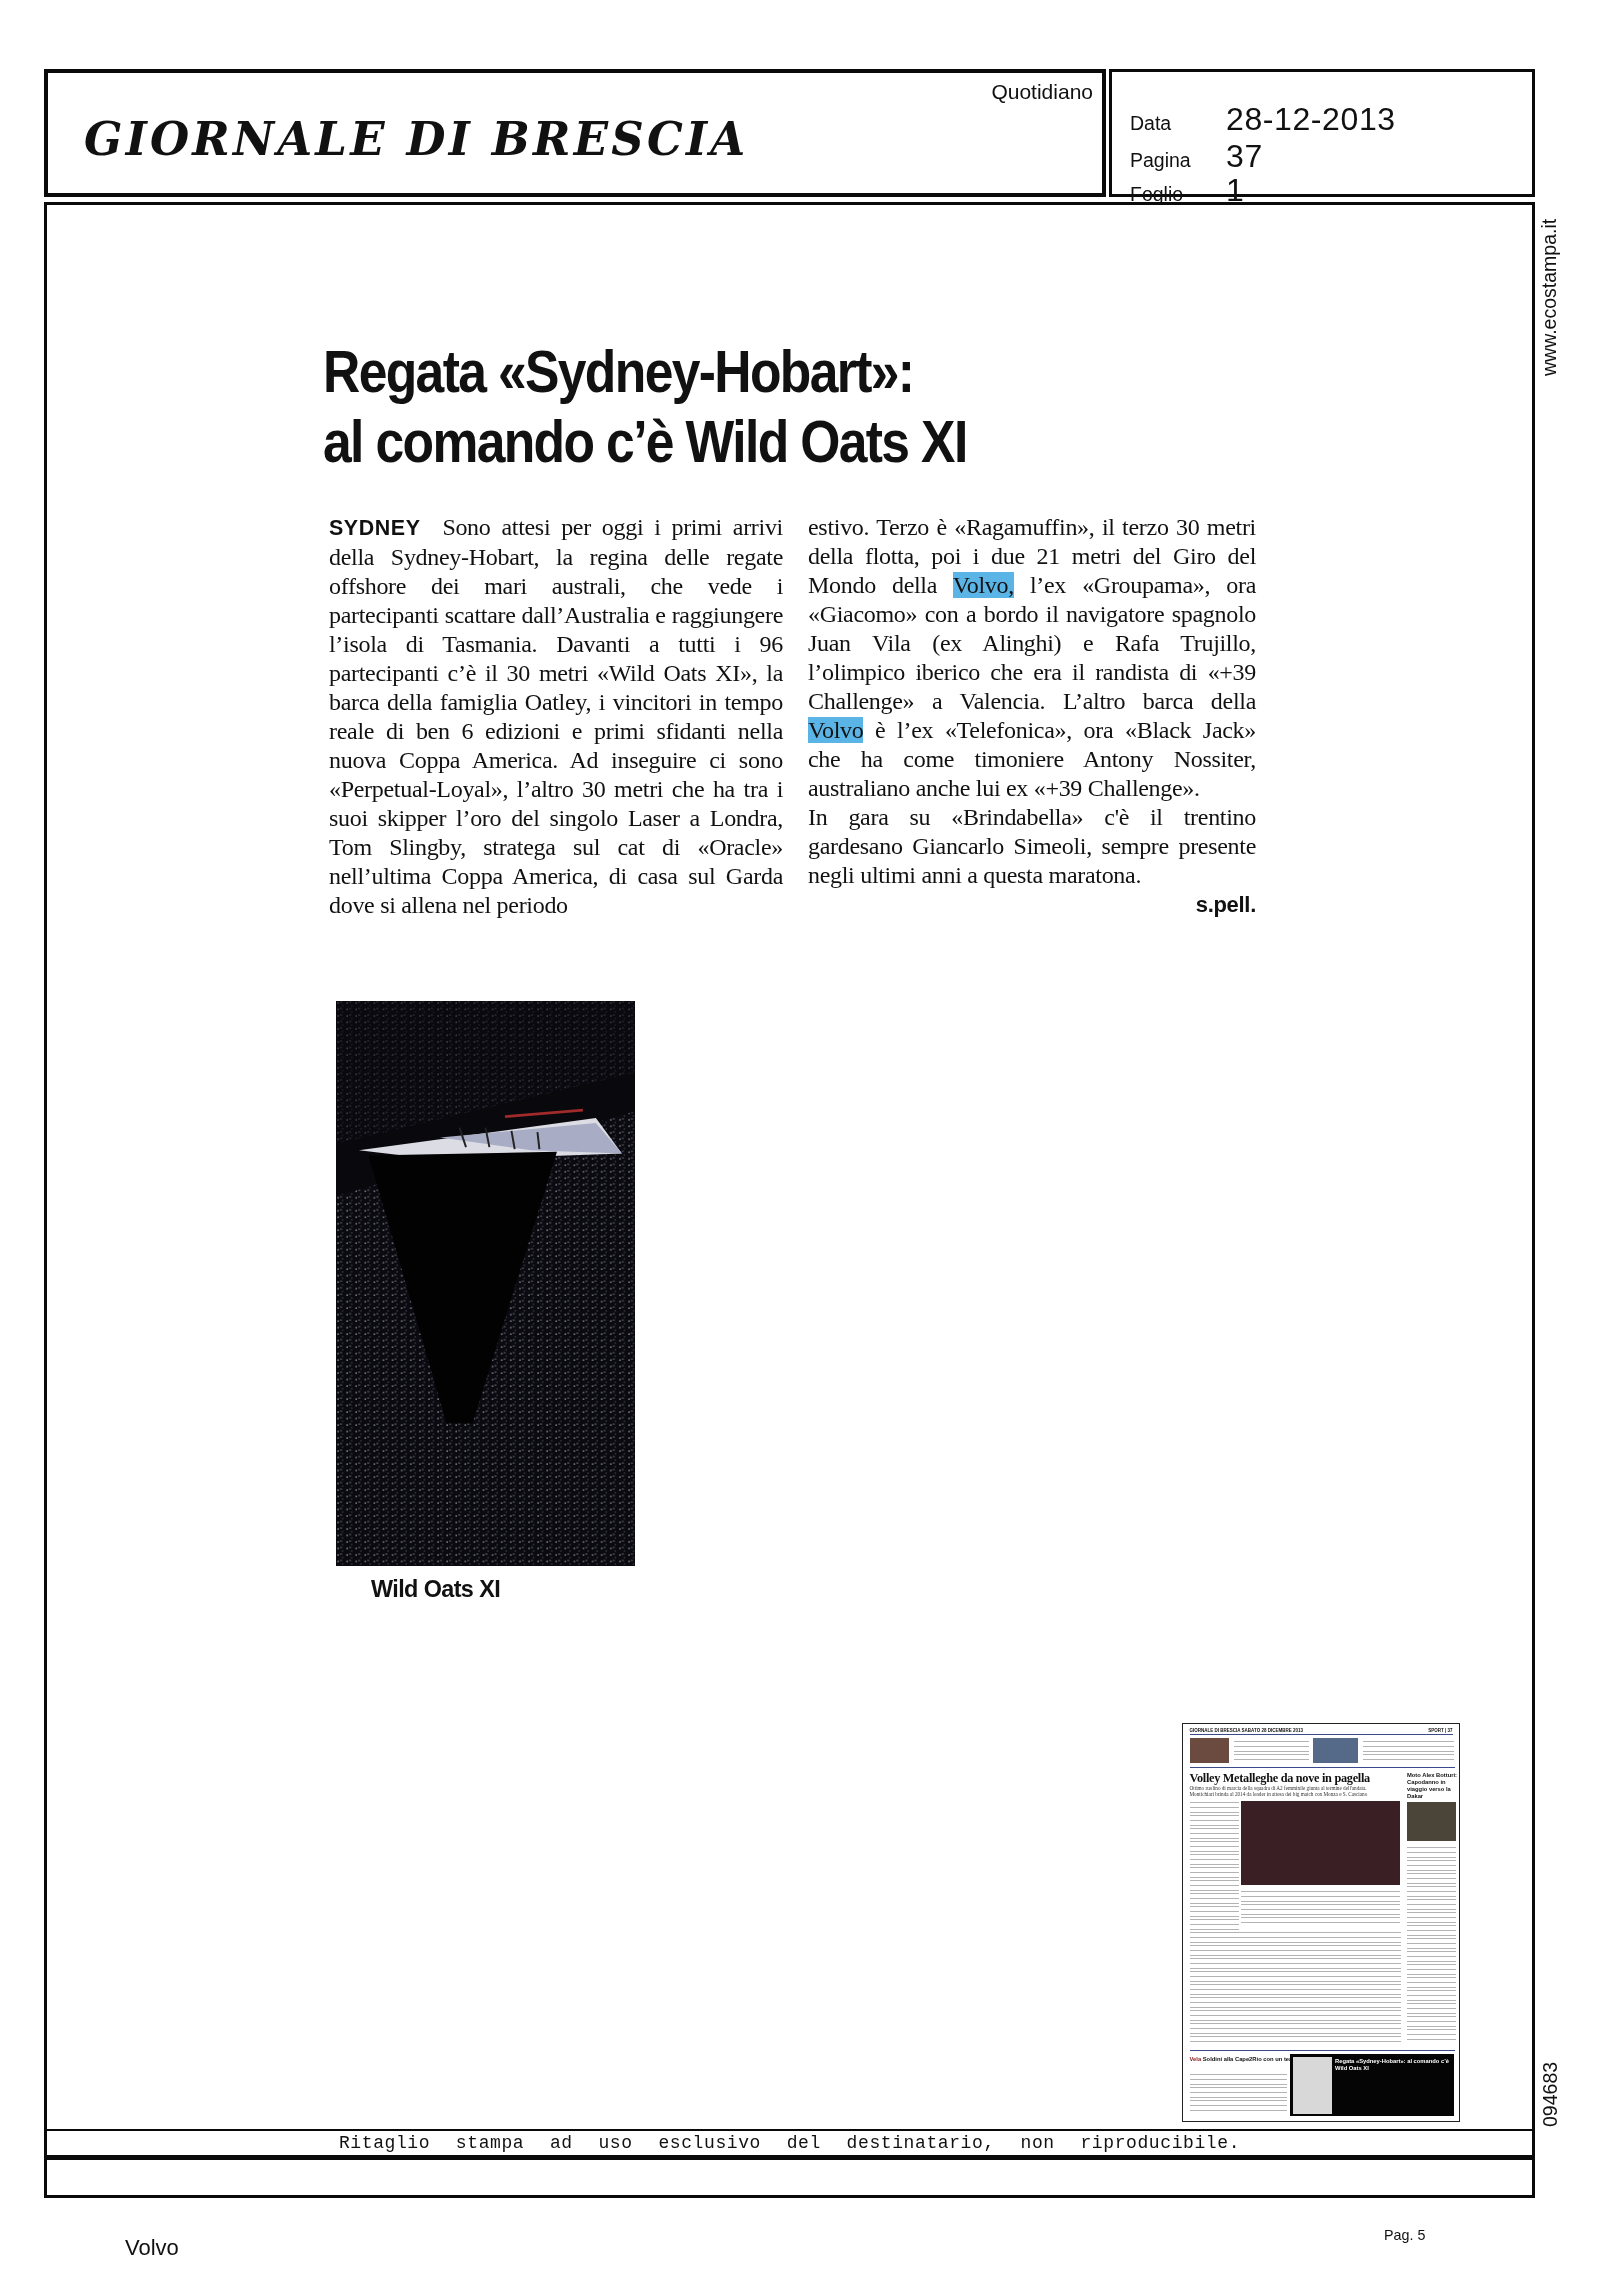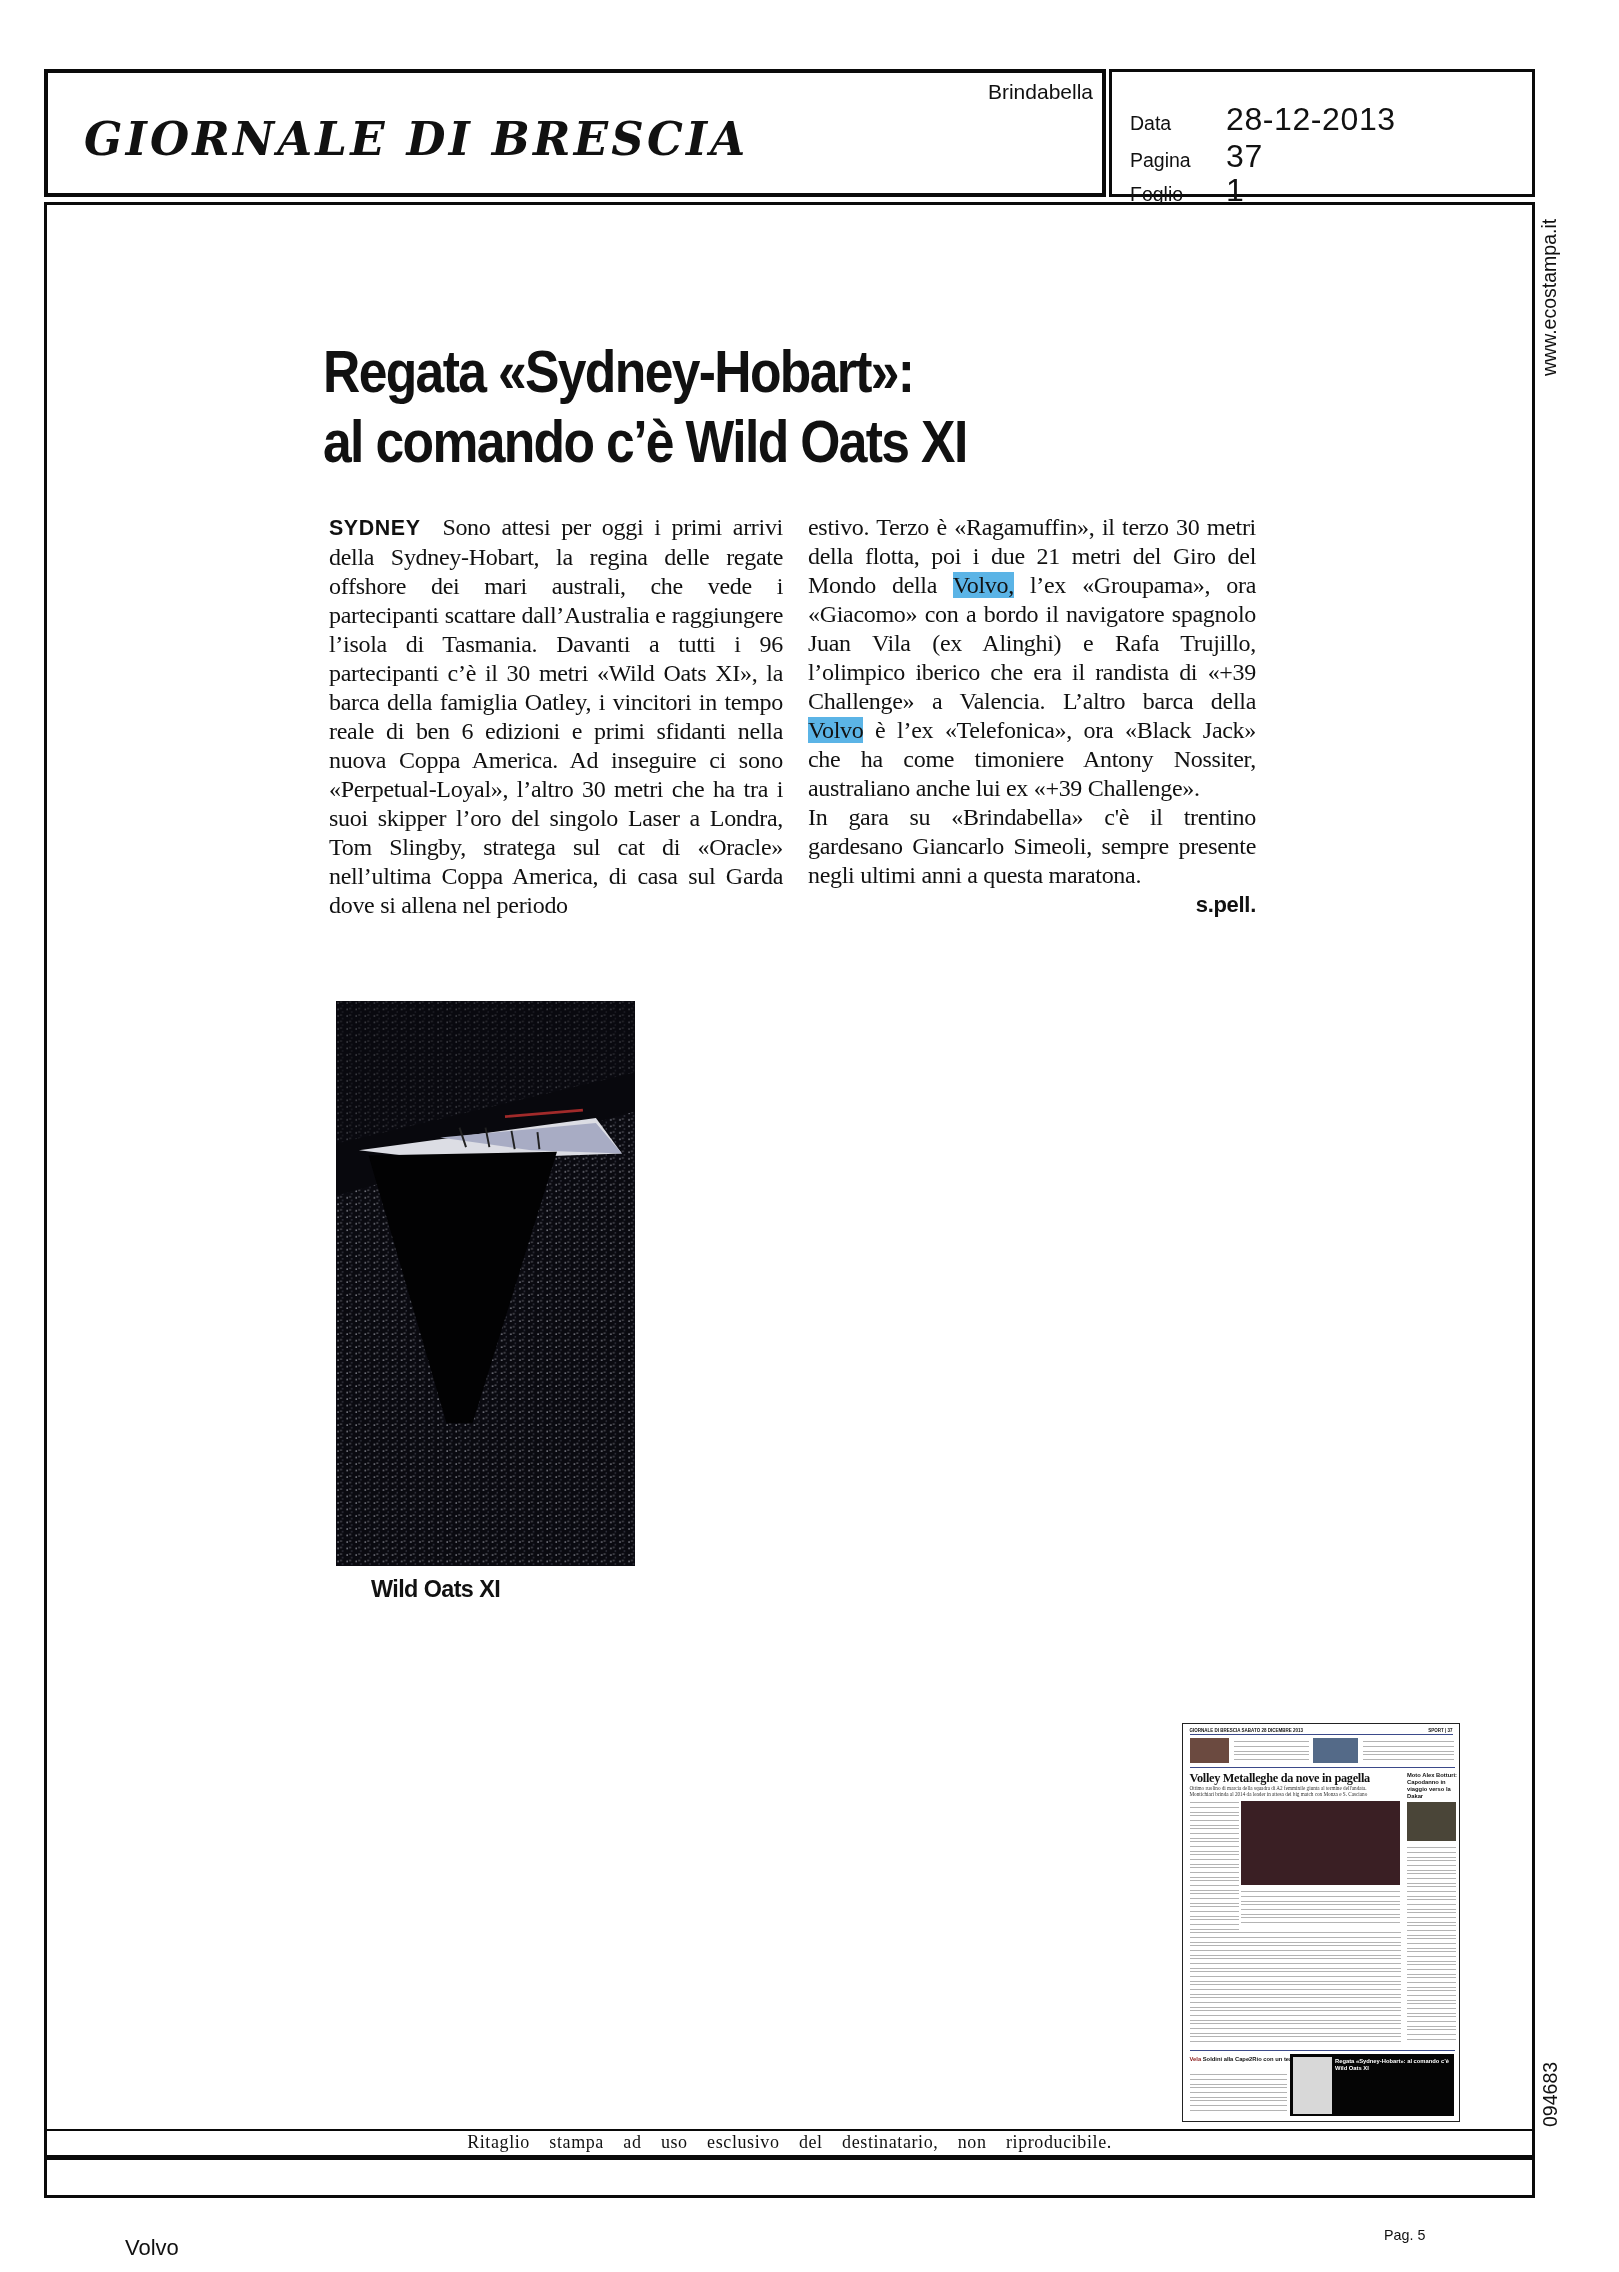--- a/index.html
+++ b/index.html
@@ -22,21 +22,21 @@
   .meta-row { position: absolute; left: 18px; display: flex; align-items: baseline; font-family: "Liberation Sans", sans-serif; margin-top: 24px; }
   .meta-label { width: 96px; font-size: 19.5px; }
   .meta-value { font-size: 32px; letter-spacing: 0.6px; }
 
   
   #body-frame { left: 44px; top: 202px; width: 1491px; height: 1996px; border-width: 3.9px; }
   #footer-strip {
     position: absolute; left: 44px; top: 2129px; width: 1491px; height: 30.5px;
     border-top: 2.6px solid #0a0a0a; border-bottom: 5.8px solid #0a0a0a; box-sizing: border-box;
     display: flex; align-items: center; justify-content: center;
-    font-family: Liberation Serif, serif; font-size: 18px; word-spacing: 14.3px; letter-spacing: 0.6px;
+    font-family: Liberation Mono, monospace; font-size: 18px; word-spacing: 14.3px; letter-spacing: 0.6px;
   }
 
   .vertical {
     position: absolute; transform-origin: left top; transform: rotate(-90deg);
     font-family: "Liberation Sans", sans-serif; white-space: nowrap;
   }
   #site-url { left: 1538px; top: 376px; font-size: 19.5px; }
   #clip-code { left: 1539px; top: 2127px; font-size: 19.5px; }
 
   
@@ -84,21 +84,21 @@
 
   
   .foot-left { position: absolute; left: 125px; top: 2235px; font-family: "Liberation Sans", sans-serif; font-size: 22px; }
   .foot-right { position: absolute; left: 1384px; top: 2227px; font-family: "Liberation Sans", sans-serif; font-size: 14.3px; }
 </style>
 </head>
 <body>
 
 <div class="box" id="hdr-left">
   <div class="masthead">GIORNALE DI BRESCIA</div>
-  <div class="freq">Brindabella</div>
+  <div class="freq">Quotidiano</div>
 </div>
 <div class="box" id="hdr-right">
   <div class="meta-row" style="top:5.2px">
     <span class="meta-label">Data</span>
     <span class="meta-value">28-12-2013</span>
   </div>
   <div class="meta-row" style="top:42px">
     <span class="meta-label">Pagina</span>
     <span class="meta-value">37</span>
   </div>

